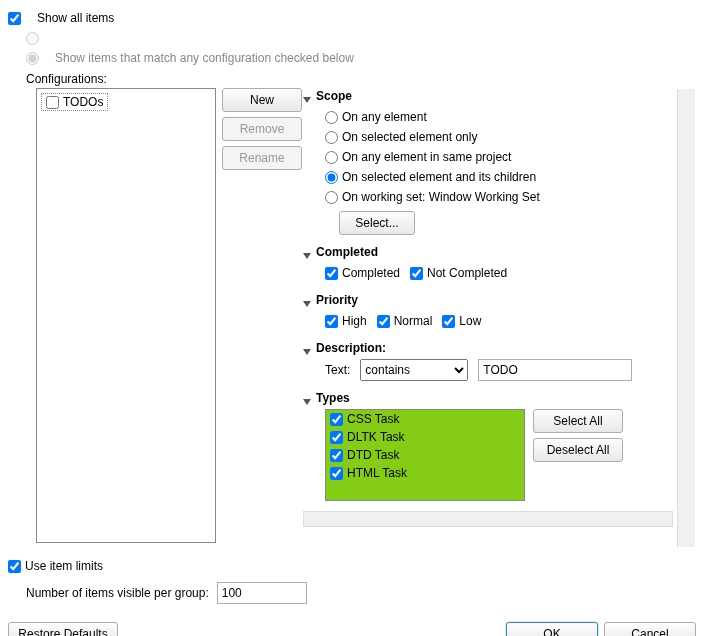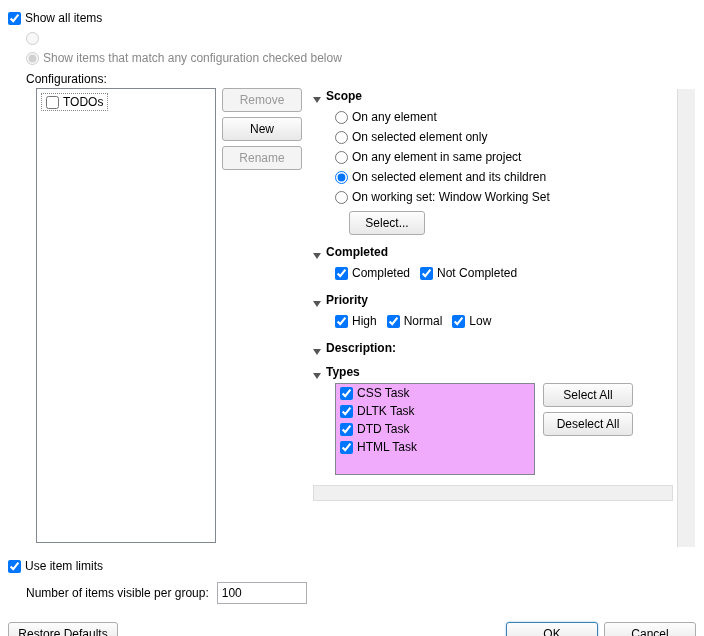--- a/index.html
+++ b/index.html
@@ -8,31 +8,30 @@
   padding: 8px;
   font-family: "Segoe UI", Tahoma, sans-serif;
   font-size: 12px;
   color: #000;
   background: #fff;
   width: 704px;
   height: 636px;
   overflow: hidden;
 }
 .top-options { margin-bottom: 4px; }
-.opt-row { display: flex; align-items: center; height: 20px; }
+.opt-row { display: flex; align-items: center; height: 20px; gap: 12px; }
 .opt-row.sub { margin-left: 18px; }
 input[type="checkbox"], input[type="radio"] { margin: 0 4px 0 0; vertical-align: middle; }
 input[type="radio"]:disabled + span,
 input[type="checkbox"]:disabled + span,
 .disabled-text { color: #888; }
 .section-label { margin: 2px 0 2px 18px; }
 .mid {
   display: flex;
   margin-left: 28px;
-  gap: 10px;
   height: 460px;
 }
 .left-col { display: flex; gap: 6px; }
 .config-list {
   width: 180px;
   height: 455px;
   border: 1px solid #828790;
   background: #fff;
   padding: 4px;
 }
@@ -110,21 +109,21 @@
   height: 22px;
   padding: 0 4px;
   border: 1px solid #abadb3;
 }
 .types-wrap { display: flex; gap: 8px; align-items: flex-start; }
 .types-list {
   width: 200px;
   height: 92px;
   border: 1px solid #828790;
   overflow-y: scroll;
-  background: #f0abfc;
+  background: #84cc16;
 }
 .types-list .typerow {
   display: flex;
   align-items: center;
   padding: 1px 4px;
   height: 18px;
 }
 .types-btns { display: flex; flex-direction: column; gap: 5px; width: 90px; }
 .limits { margin-top: 8px; }
 .limits-row { display: flex; align-items: center; height: 20px; }
@@ -164,22 +163,22 @@
 
 <div class="mid">
   <div class="left-col">
     <div class="config-list">
       <div class="config-item">
         <input type="checkbox" style="">
         <span>TODOs</span>
       </div>
     </div>
     <div class="btn-col">
+      <button>New</button>
       <button disabled="">Remove</button>
-      <button>New</button>
       <button disabled="">Rename</button>
     </div>
   </div>
 
   <div class="right-col">
     <div class="right-scroll">
 
       <div class="group">
         <div class="group-head">
           <div class="twisty"></div>
@@ -247,20 +246,27 @@
               <input type="checkbox" checked="" style="">
               <span>Low</span>
             </label>
         </div>
       </div>
 
       <div class="group">
         <div class="group-head">
           <div class="twisty"></div>
           <span>Description:</span>
+        </div>
+        <div class="group-body inline-row">
+          <span>Text:</span>
+          <select>
+            <option>contains</option>
+          </select>
+          <input type="text" style="width: 154px;" value="TODO">
         </div>
       </div>
 
       <div class="group">
         <div class="group-head">
           <div class="twisty"></div>
           <span>Types</span>
         </div>
         <div class="group-body types-wrap">
           <div class="types-list">

